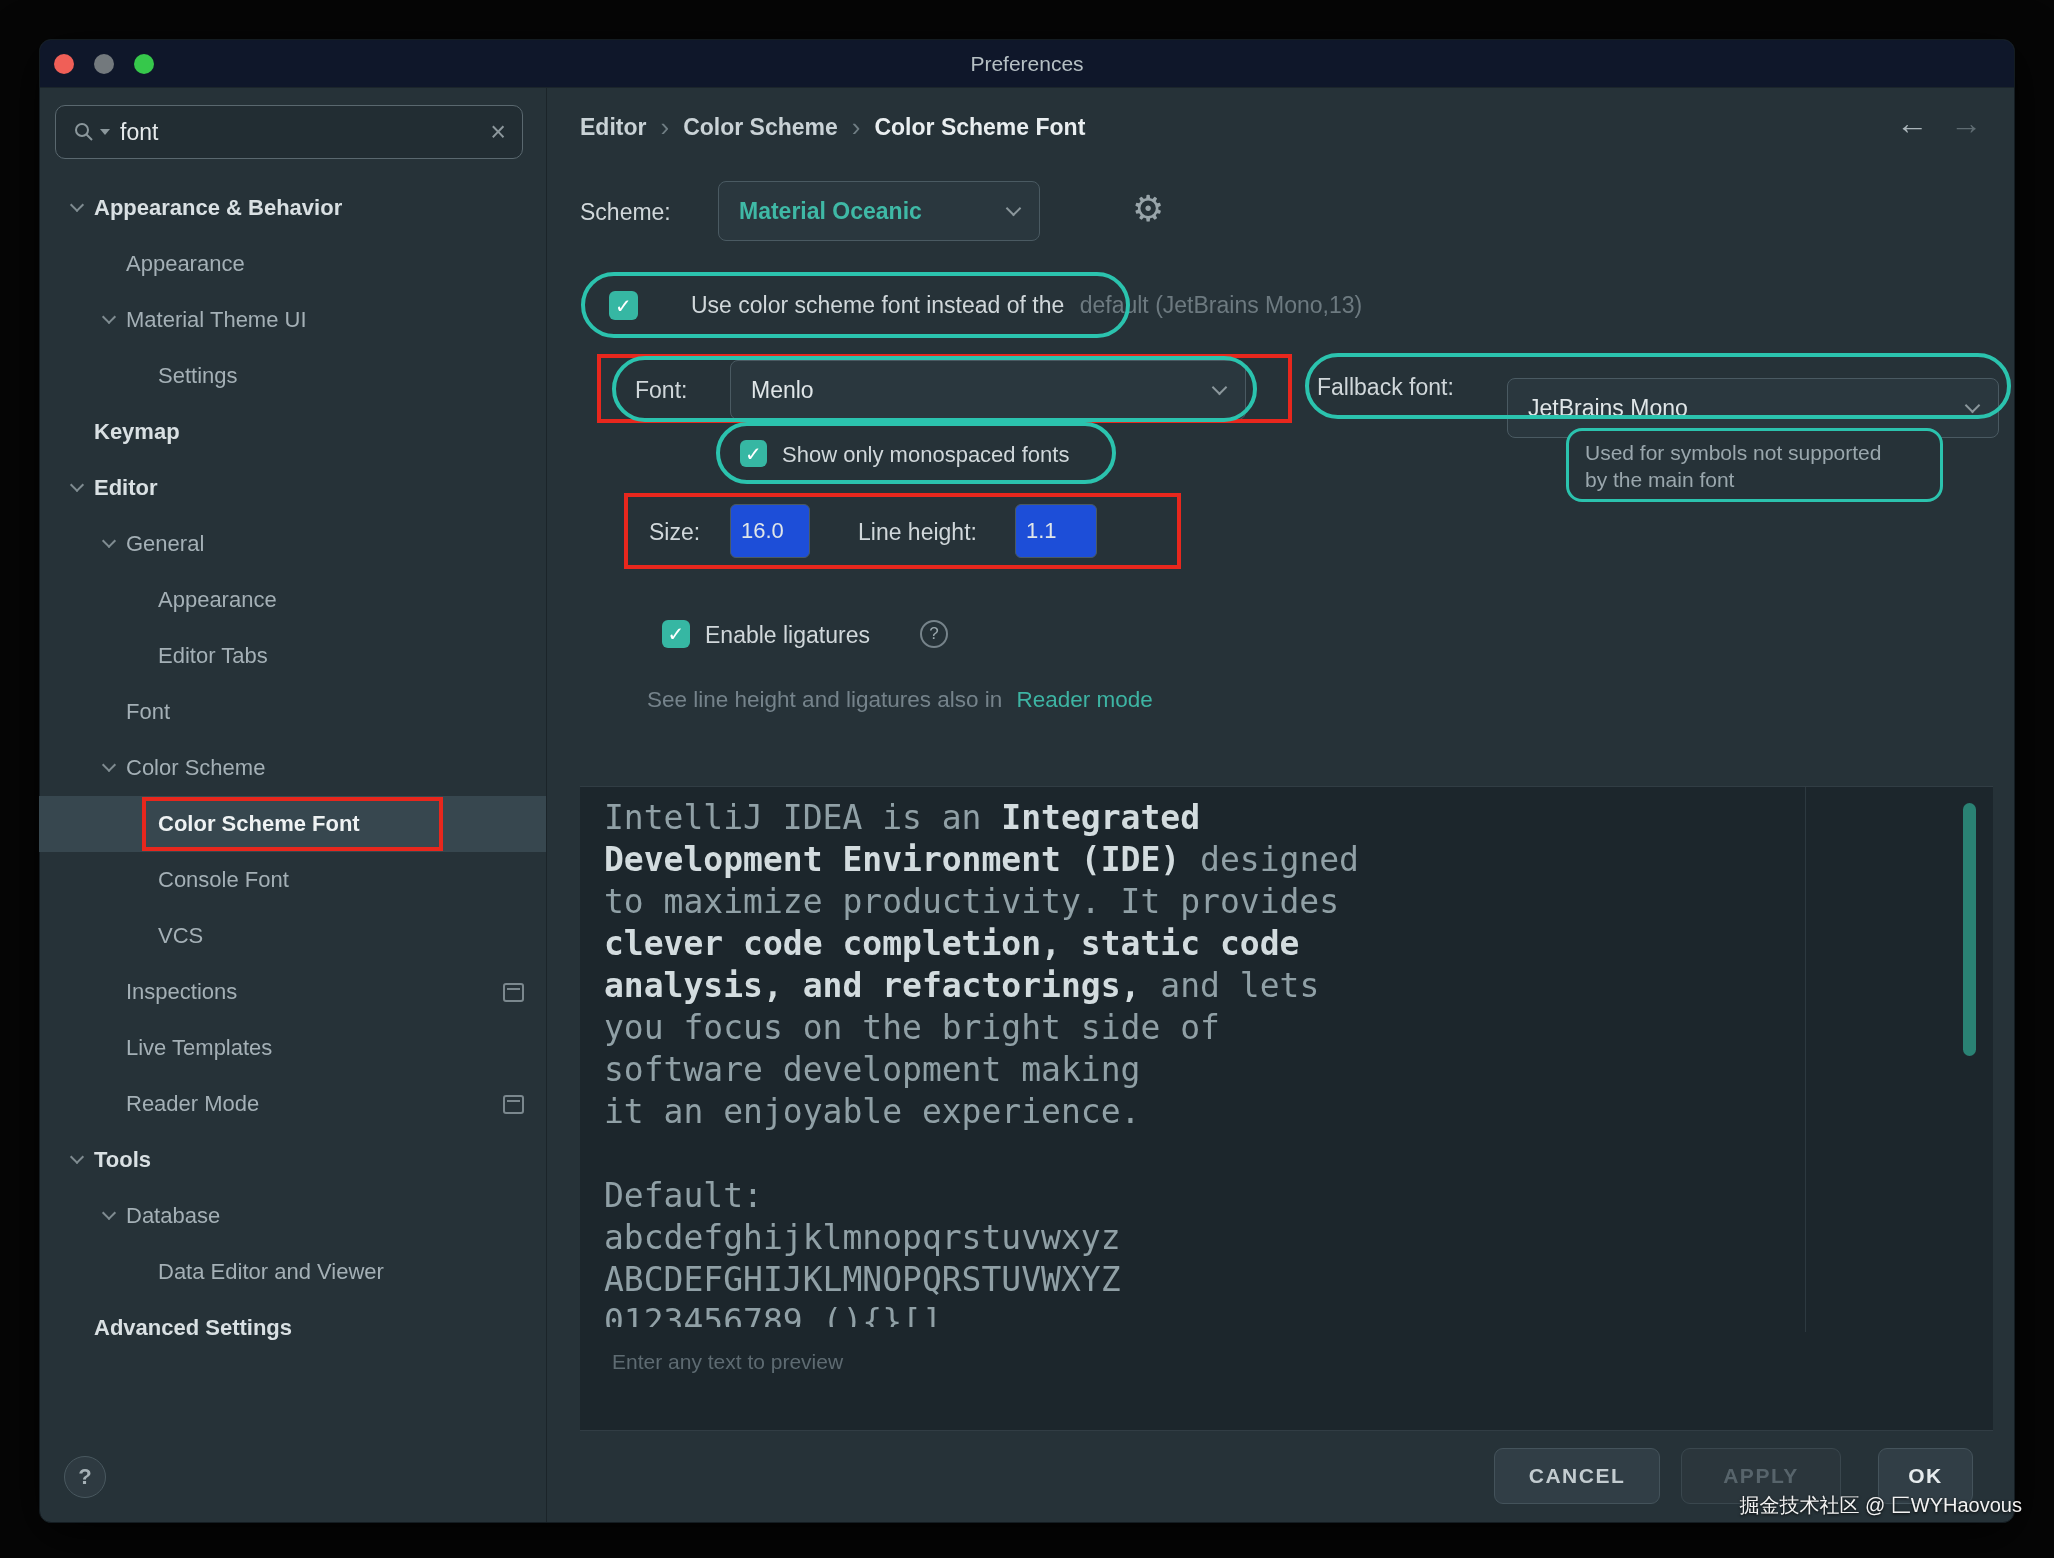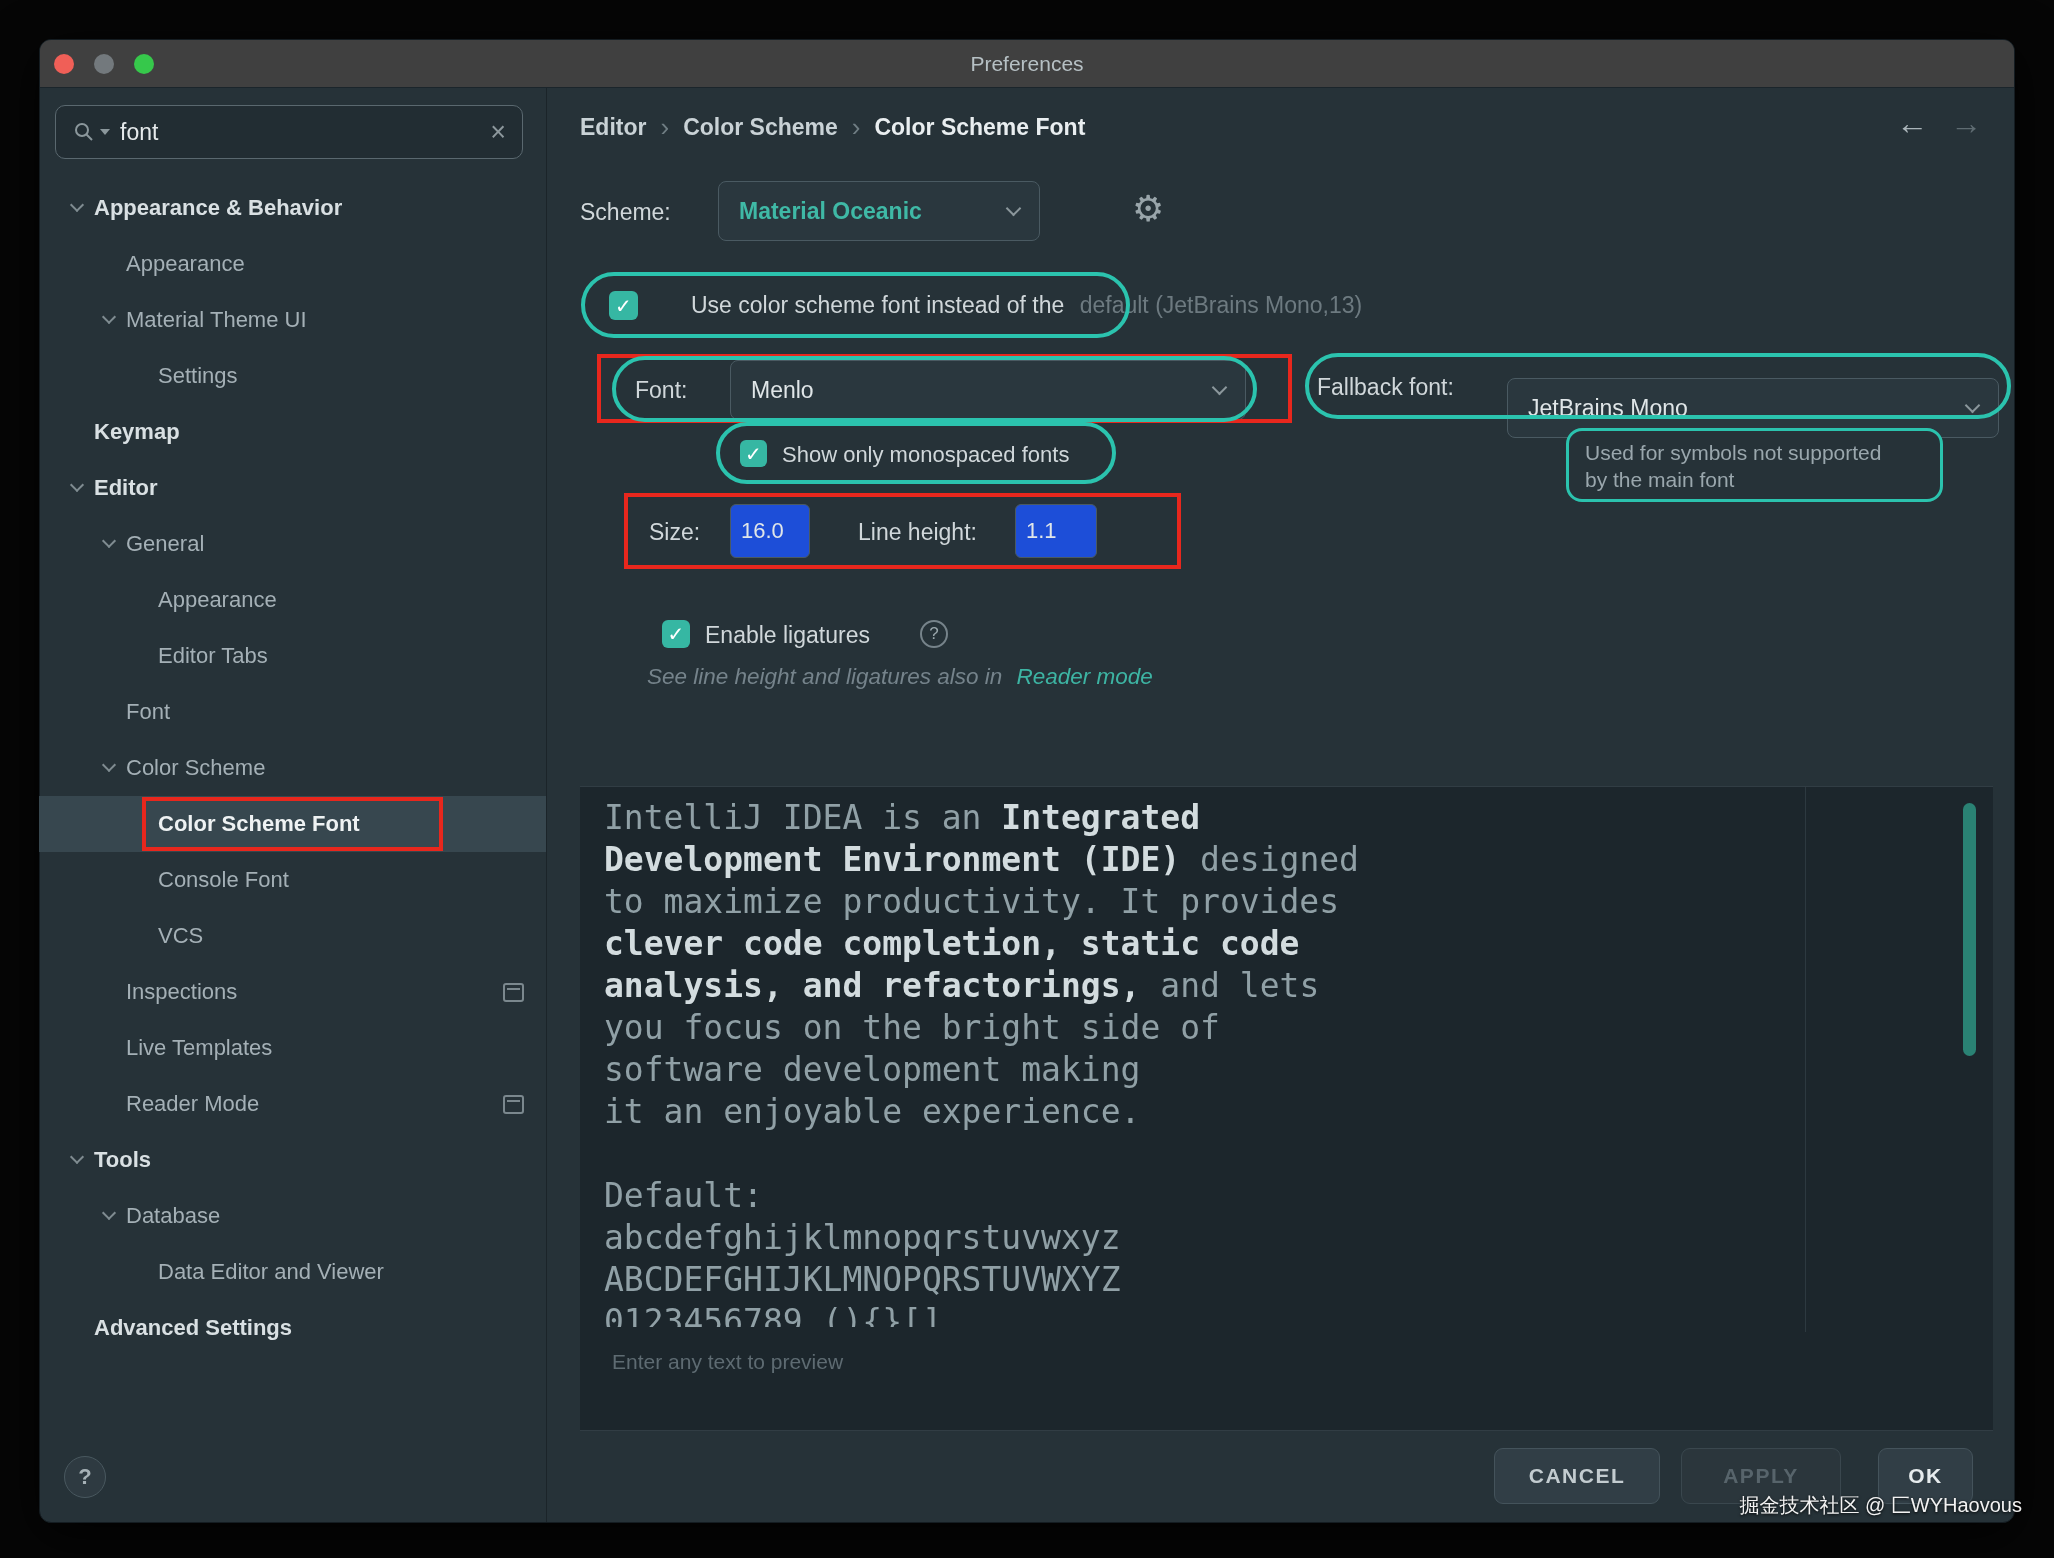--- a/index.html
+++ b/index.html
@@ -5,21 +5,21 @@
   * { margin:0; padding:0; box-sizing:border-box; }
   body { background:#000; font-family:"Liberation Sans","DejaVu Sans",sans-serif; }
   .screen { position:relative; width:2054px; height:1558px; background:#060606; overflow:hidden; }
 
   .window { position:absolute; left:39px; top:39px; width:1976px; height:1484px;
             background:#263238; border:1px solid #141c21; border-radius:12px;
             box-shadow:0 12px 50px rgba(0,0,0,.8); }
 
   
   .titlebar { position:absolute; left:40px; top:40px; width:1974px; height:48px;
-              background:#404040; border-radius:11px 11px 0 0; border-bottom:1px solid #1b252b; }
+              background:#0f172a; border-radius:11px 11px 0 0; border-bottom:1px solid #1b252b; }
   .tl { position:absolute; width:20px; height:20px; border-radius:50%; top:14px; }
   .tl.close { left:14px; background:#f05f57; }
   .tl.min   { left:54px; background:#73797d; }
   .tl.zoom  { left:94px; background:#36c84b; }
   .win-title { position:absolute; left:0; top:0; width:100%; height:48px; line-height:48px;
                text-align:center; color:#b6c0c4; font-size:21px; }
 
   
   .v-divider { position:absolute; left:546px; top:88px; width:1px; height:1434px; background:#1b2429; }
   .searchbox { position:absolute; left:55px; top:105px; width:468px; height:54px;
@@ -78,21 +78,21 @@
                color:#e0e6e8; font-size:22px; padding:0 10px; font-family:inherit; outline:none; }
 
   .tooltip { position:absolute; left:1566px; top:428px; width:377px; height:74px;
              border:3.5px solid #2bc3ae; border-radius:16px; background:#263238;
              color:#9aa7ad; font-size:21px; line-height:27px; padding:8px 16px; z-index:30; }
 
   .help-circle { position:absolute; left:920px; top:620px; width:28px; height:28px; border-radius:50%;
                  border:2px solid #76838a; color:#9aa7ac; font-size:17px;
                  display:flex; align-items:center; justify-content:center; cursor:pointer; }
 
-  .reader-note { position:absolute; left:647px; top:664px; font-size:22.5px; white-space:nowrap;font-style:italic; }
+  .reader-note { position:absolute; left:647px; top:687px; font-size:22.5px; white-space:nowrap; }
   .reader-note .txt { color:#75838b; }
   .reader-note .link { color:#3db4a3; cursor:pointer; margin-left:8px; }
 
   
   .preview { position:absolute; left:580px; top:786px; width:1413px; height:645px;
              background:#1c262c; border-top:1px solid #313d44; border-bottom:1px solid #313d44; }
   .pv-text { position:absolute; left:24px; top:10px; width:1210px; height:530px; overflow:hidden;
              font-family:"DejaVu Sans Mono",monospace; font-size:33px; line-height:42px;
              color:#90a0a6; white-space:nowrap; }
   .pv-bold { font-weight:bold; color:#d3dcdf; }

